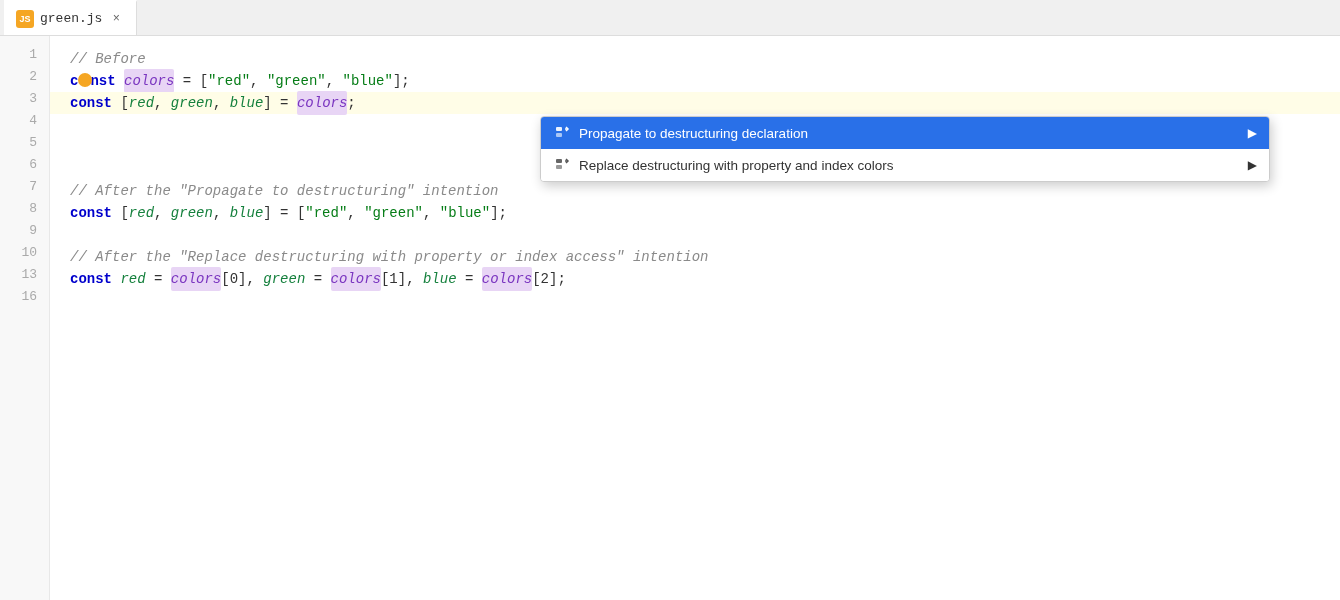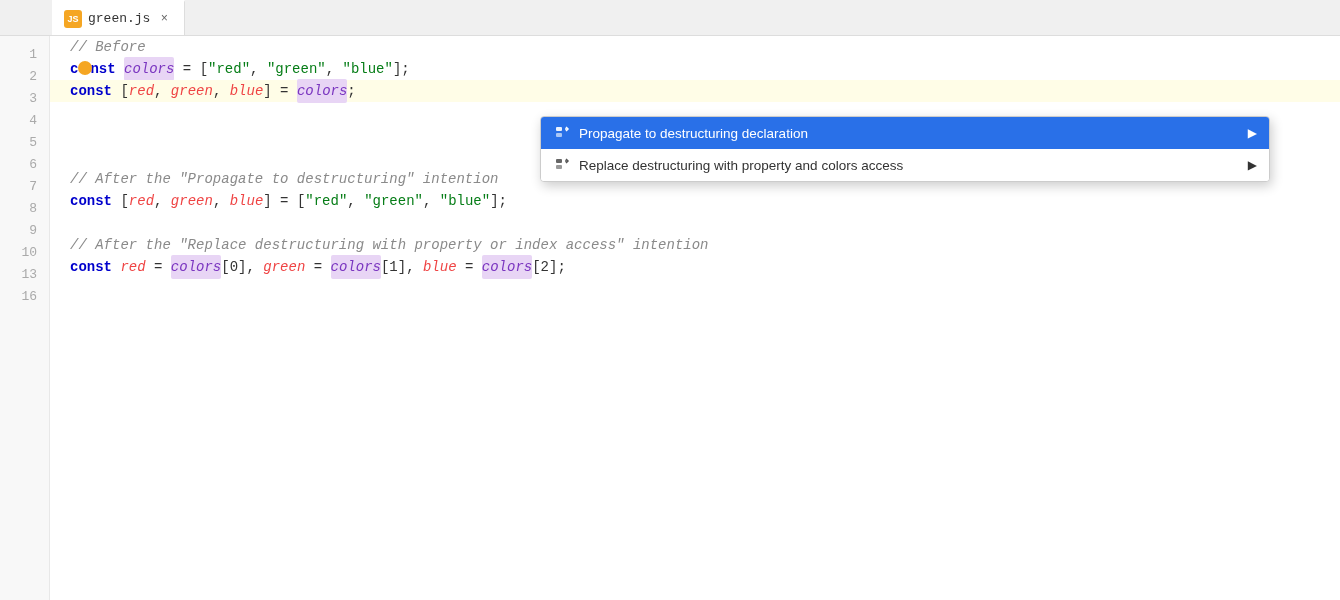--- a/index.html
+++ b/index.html
@@ -36,21 +36,20 @@
       align-items: center;
       gap: 6px;
       padding: 0 12px;
       height: 100%;
       background: #ffffff;
       border-right: 1px solid #ddd;
       border-top: 2px solid transparent;
       font-size: 13px;
       color: #333;
       cursor: pointer;
-      margin-left: 48px;
     }
 
     .tab-icon {
       width: 18px;
       height: 18px;
       background: #f5a623;
       border-radius: 3px;
       display: flex;
       align-items: center;
       justify-content: center;
@@ -98,21 +97,21 @@
       justify-content: flex-end;
       padding-right: 12px;
       font-size: 13px;
       color: #aaa;
       font-family: 'Courier New', Courier, monospace;
       line-height: 22px;
     }
 
     .code-content {
       flex: 1;
-      padding: 0 0;
+      padding: 12px 0;
       position: relative;
       overflow: hidden;
     }
 
     .code-line {
       height: 22px;
       display: flex;
       align-items: center;
       padding-left: 20px;
       font-size: 14px;
@@ -123,21 +122,21 @@
     }
 
     .code-line.highlighted {
       background: #fffde7;
     }
 
     
     .kw { color: #0000cc; font-weight: bold; } 
     .str { color: #067d17; } 
     .var-name { color: #7b36c0; font-style: italic; } 
-    .bracket-var { color: #ef4444; font-style: italic; } 
+    .bracket-var { color: #15803d; font-style: italic; } 
     .comment { color: #8a8a8a; font-style: italic; }
     .normal { color: #333; }
 
     
     .highlight-var {
       background: #e8d5f5;
       border-radius: 2px;
       padding: 1px 0;
       font-family: Liberation Mono, monospace;
     }
@@ -298,19 +297,19 @@
 
         <div class="intent-item normal-item">
           <span class="intent-icon">
             <svg viewBox="0 0 16 16" fill="none" xmlns="http://www.w3.org/2000/svg">
               <rect x="2" y="2" width="6" height="4" rx="1" fill="#555" opacity="0.9"></rect>
               <rect x="2" y="8" width="6" height="4" rx="1" fill="#555" opacity="0.6"></rect>
               <line x1="11" y1="4" x2="14" y2="4" stroke="#555" stroke-width="1.5"></line>
               <polyline points="12,2 14,4 12,6" fill="none" stroke="#555" stroke-width="1.5"></polyline>
             </svg>
           </span>
-          <span class="intent-text">Replace destructuring with property and colors access</span>
+          <span class="intent-text">Replace destructuring with property and index colors</span>
           <span class="intent-arrow">▶</span>
         </div>
       </div>
     </div>
   </div>
 </div>
 
 </body></html>

